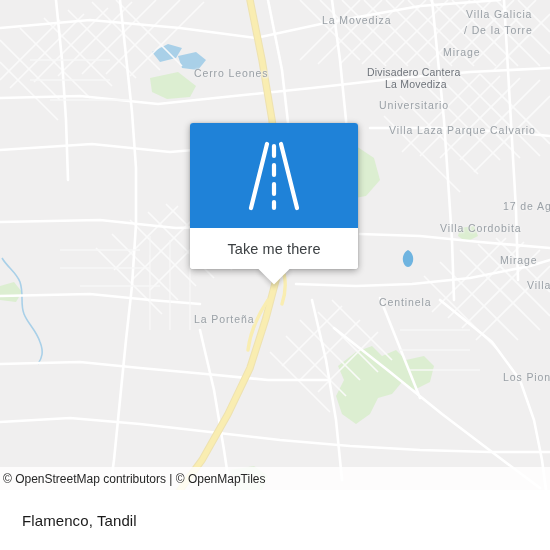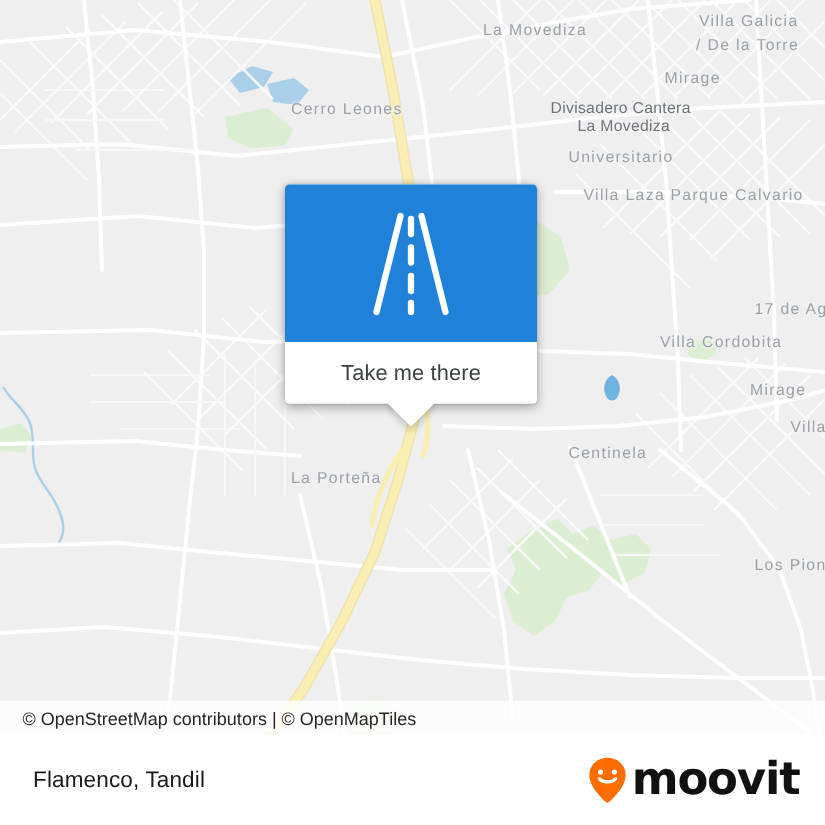--- a/index.html
+++ b/index.html
@@ -95,21 +95,21 @@
     left: 0; top: 467px;
     width: 550px; height: 23px;
     background: rgba(255,255,255,0.82);
     display: flex;
     align-items: center;
     z-index: 50;
   }
   .attribution-text {
     font-size: 12px;
     color: #262626;
-    padding-left: 15px;
+    padding-left: 3px;
     letter-spacing: 0px;
     white-space: nowrap;
   }
 
   
   .footer {
     position: absolute;
     left: 0; top: 490px;
     width: 550px; height: 60px;
     background: #ffffff;
@@ -298,26 +298,15 @@
       <div class="popup-tail"></div>
     </div>
 
     <div class="attribution">
       <span class="attribution-text">© OpenStreetMap contributors | © OpenMapTiles</span>
     </div>
   </div>
 
   <div class="footer">
     <div class="footer-title">Flamenco, Tandil</div>
-    <div class="brand">
-      <svg class="brand-mark" viewBox="0 0 26 31">
-        <path d="M13 0.6 C6.1 0.6 0.9 5.7 0.9 12.3 C0.9 20.3 10.2 28.6 12.3 30.4
-                 C12.7 30.8 13.3 30.8 13.7 30.4 C15.8 28.6 25.1 20.3 25.1 12.3
-                 C25.1 5.7 19.9 0.6 13 0.6 Z" fill="#ff6d00"></path>
-        <circle cx="8.4" cy="10.2" r="1.75" fill="#ffffff"></circle>
-        <circle cx="17.6" cy="10.2" r="1.75" fill="#ffffff"></circle>
-        <path d="M7.6 14.6 C9.3 17.4 16.7 17.4 18.4 14.6" stroke="#ffffff" stroke-width="2.1" fill="none" stroke-linecap="round"></path>
-      </svg>
-      <span class="brand-word">moovit</span>
-    </div>
   </div>
 
 </div>
 
 </body></html>

